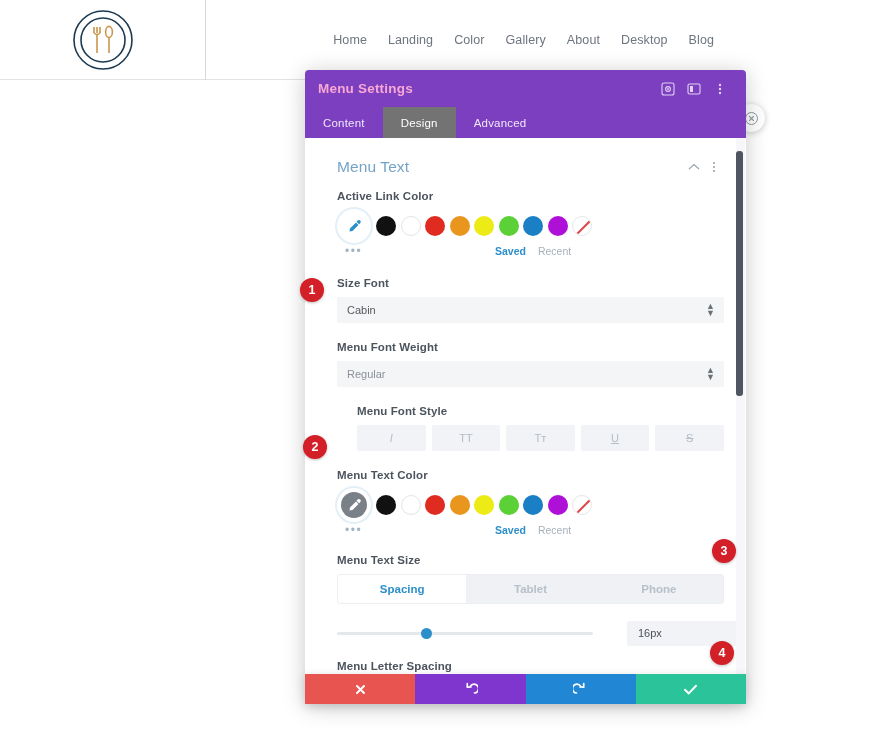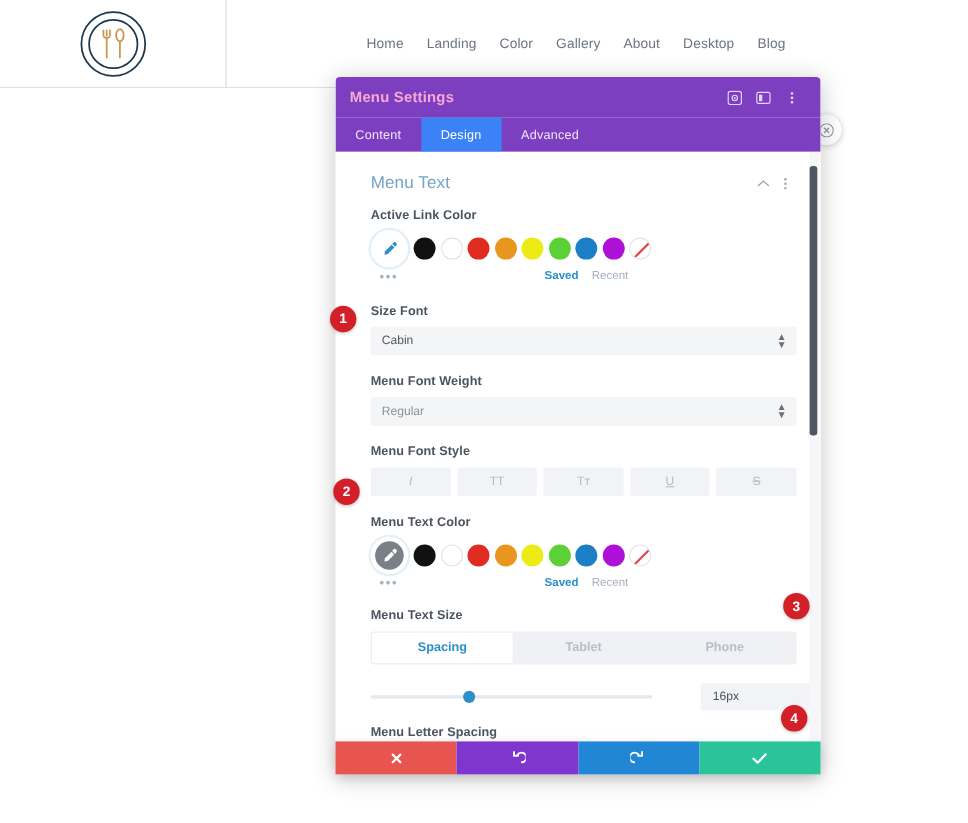--- a/index.html
+++ b/index.html
@@ -69,21 +69,21 @@
 
   .modal-tabs {
     height: 31px; background: #7b3fbf;
     display: flex; align-items: stretch; flex: 0 0 auto;
   }
   .modal-tab {
     display: flex; align-items: center; padding: 0 18px;
     font-size: 11.5px; font-weight: normal; color: #f0e6fb;
     letter-spacing: .2px;
   }
-  .modal-tab.active { background: #3b82f6; color: #ffffff; }
+  .modal-tab.active { background: #737373; color: #ffffff; }
 
   .modal-body {
     position: relative; flex: 1 1 auto; background: #fff;
     overflow: hidden;
   }
   .scroll-pane { position: absolute; inset: 0; padding: 0; }
 
   
   .scrollbar-track {
     position: absolute; right: 1px; top: 0; bottom: 0; width: 9px;
@@ -171,21 +171,21 @@
     display: flex; border: 1px solid #eceef1; border-radius: 3px; overflow: hidden;
     background: #eff1f4; height: 30px; margin-bottom: 16px;
   }
   .resp-tab {
     flex: 1 1 0; display: flex; align-items: center; justify-content: center;
     font-size: 11.5px; font-weight: bold; color: #b7c0ca;
   }
   .resp-tab.active { background: #fff; color: #2d8fc9; }
 
   
-  .slider-row { display: flex; align-items: center; gap: 16px; margin-bottom: 0px; }
+  .slider-row { display: flex; align-items: center; gap: 6px; margin-bottom: 0px; }
   .slider { position: relative; width: 256px; height: 26px; flex: 0 0 auto; }
   .slider-track {
     position: absolute; left: 0; right: 0; top: 12px; height: 3px;
     background: #e4e7ec; border-radius: 2px;
   }
   .slider-thumb {
     position: absolute; top: 8px; width: 11px; height: 11px;
     border-radius: 50%; background: #2d8fc9;
   }
   .value-box {
@@ -345,21 +345,21 @@
           </div>
 
           <div class="field" style="margin-top:18px;">
             <div class="field-label">Menu Font Weight</div>
             <div class="select">
               <span style="color:#8b9199">Regular</span>
               <span class="arrows">▲<br>▼</span>
             </div>
           </div>
 
-          <div class="field" style="margin-top:18px;">
+          <div class="field" style="margin-top:18px;margin-left:20px;">
             <div class="field-label">Menu Font Style</div>
             <div class="style-row">
               <div class="style-btn" style="font-style:italic">I</div>
               <div class="style-btn">TT</div>
               <div class="style-btn">Tᴛ</div>
               <div class="style-btn" style="text-decoration:underline">U</div>
               <div class="style-btn" style="text-decoration:line-through">S</div>
             </div>
           </div>
 

